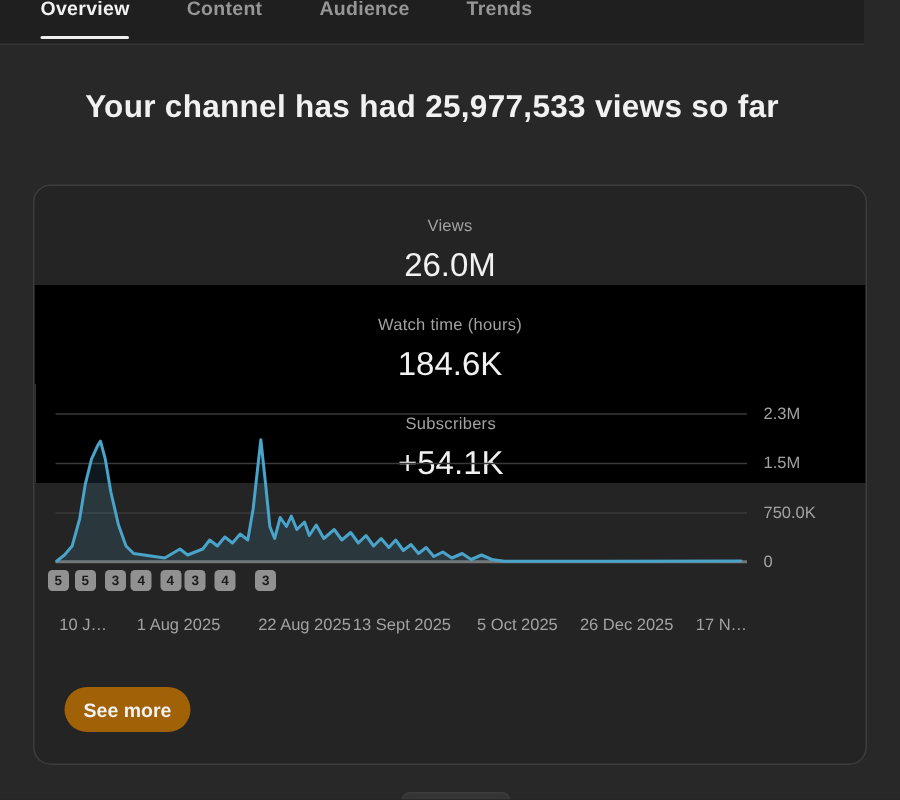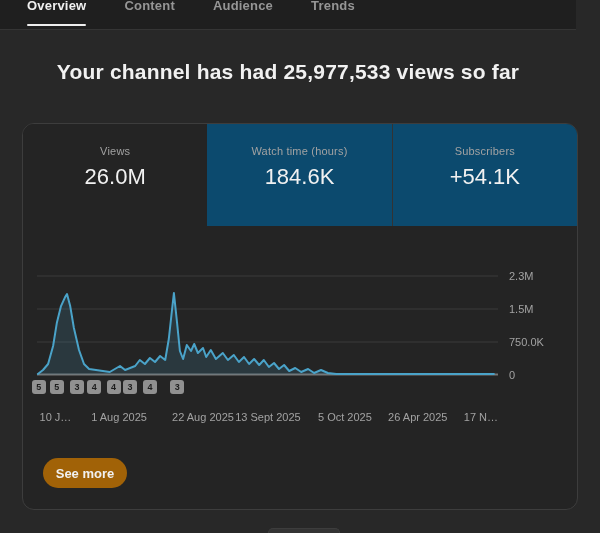--- a/index.html
+++ b/index.html
@@ -35,24 +35,24 @@
     font-size:21px;font-weight:700;letter-spacing:.2px;
     padding-top:30px;height:63px;box-sizing:border-box;
   }
 
   
   .card{
     position:absolute;left:22px;top:123px;width:556px;height:387px;
     background:#242424;border:1px solid #3d3d3d;border-radius:12px;
     box-sizing:border-box;overflow:hidden;
   }
-  .metrics{display:flex;height:102px;}
+  .metrics{display:flex;height:102px;flex-direction:column;}
   .metric{
     flex:1 1 0;text-align:center;padding-top:21px;box-sizing:border-box;
-    background:#0c4a6e;cursor:pointer;
+    background:#000000;cursor:pointer;
   }
   .metric.selected{background:#242424;}
   .metric + .metric.dark-divider{border-left:1px solid #333333;}
   .metric-label{font-size:11px;color:#a2a2a2;letter-spacing:.2px;}
   .metric-value{font-size:22px;color:#f1f1f1;margin-top:7px;font-weight:400;}
 
   
   .chart-layer{position:absolute;inset:0;pointer-events:none;}
   .chart-layer svg{position:absolute;left:0;top:0;}
   .ylabel{
@@ -134,21 +134,21 @@
         </svg>
         <span class="ylabel" style="top: 145px;">2.3M</span>
         <span class="ylabel" style="top: 178px;">1.5M</span>
         <span class="ylabel" style="top: 211px;">750.0K</span>
         <span class="ylabel" style="top: 243.5px;">0</span>
         <span class="xlabel" style="left: 32.44px;">10 J…</span>
         <span class="xlabel" style="left: 96.058px;">1 Aug 2025</span>
         <span class="xlabel" style="left: 180px;">22 Aug 2025</span>
         <span class="xlabel" style="left: 244.961px;">13 Sept 2025</span>
         <span class="xlabel" style="left: 321.948px; text-align: center;">5 Oct 2025</span>
-        <span class="xlabel" style="left: 394.786px;">26 Apr 2025</span>
+        <span class="xlabel" style="left: 394.786px;">26 Dec 2025</span>
         <span class="xlabel" style="left: 457.943px;">17 N…</span>
         <div class="badge" style="left: 8.844px;">5</div>
         <div class="badge" style="left: 26.823px;">5</div>
         <div class="badge" style="left: 47.107px;">3</div>
         <div class="badge" style="left: 64.164px;">4</div>
         <div class="badge" style="left: 83.526px;">4</div>
         <div class="badge" style="left: 100.122px;">3</div>
         <div class="badge" style="left: 119.945px;">4</div>
         <div class="badge" style="left: 147.144px;">3</div>
       </div>

